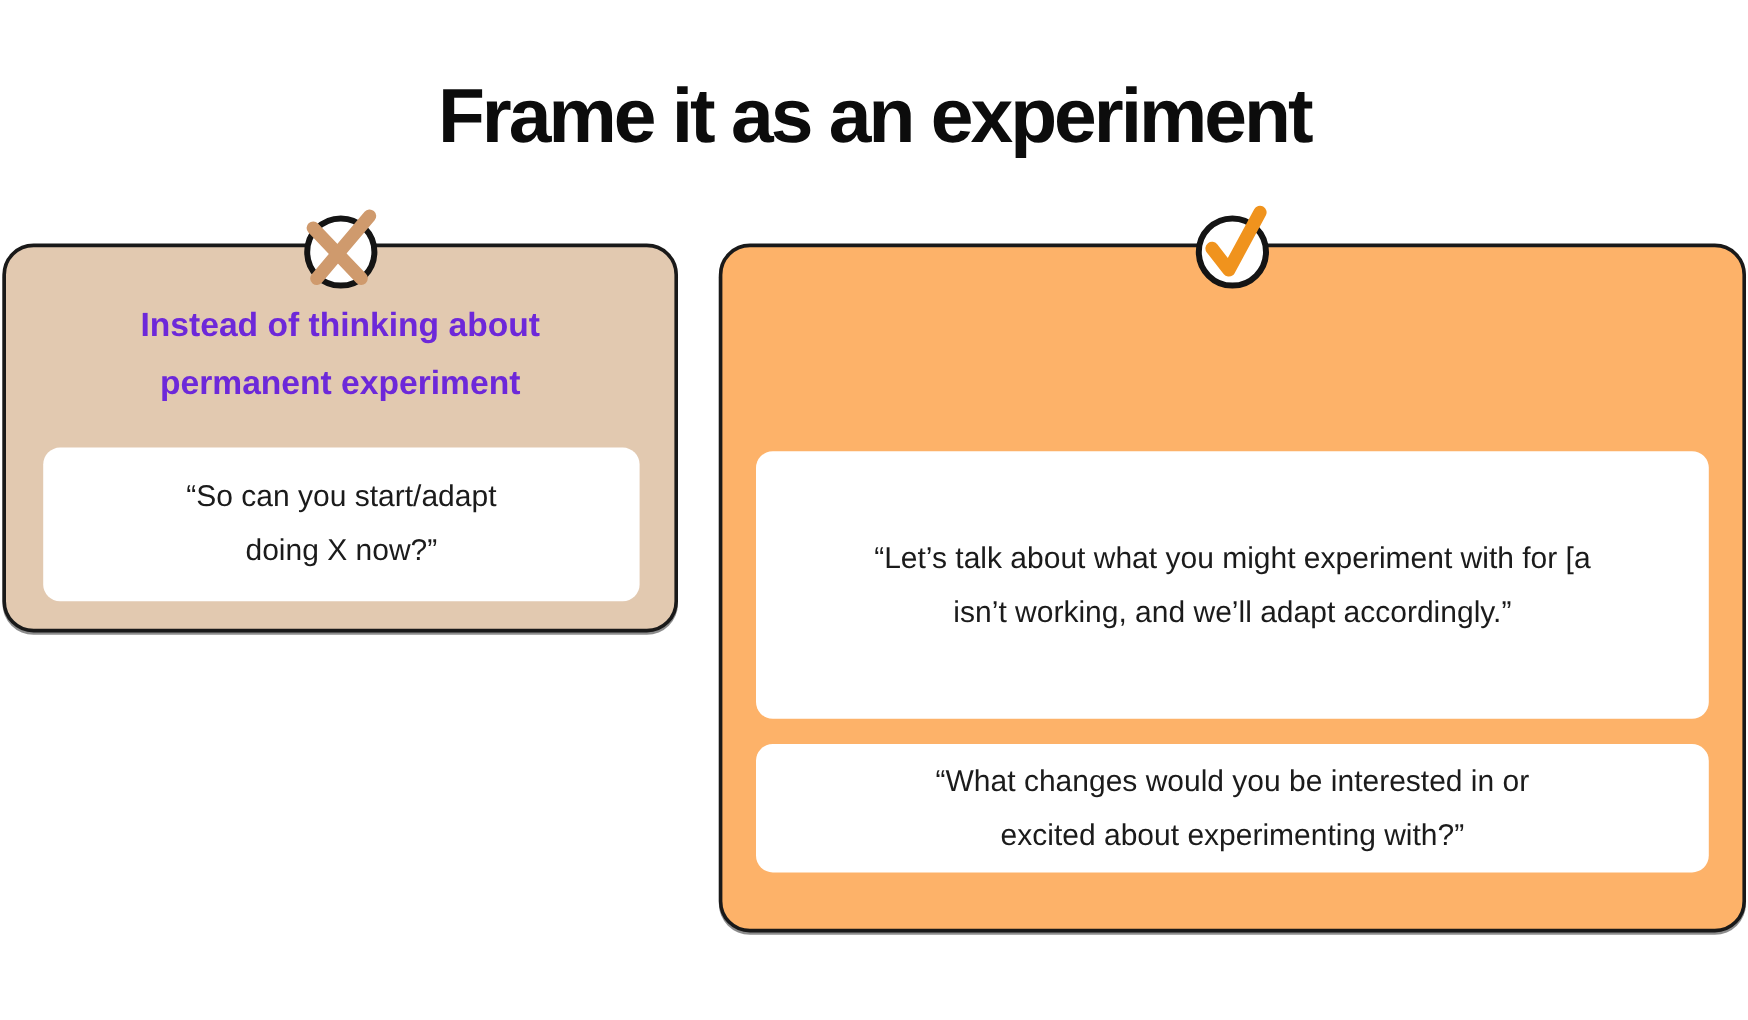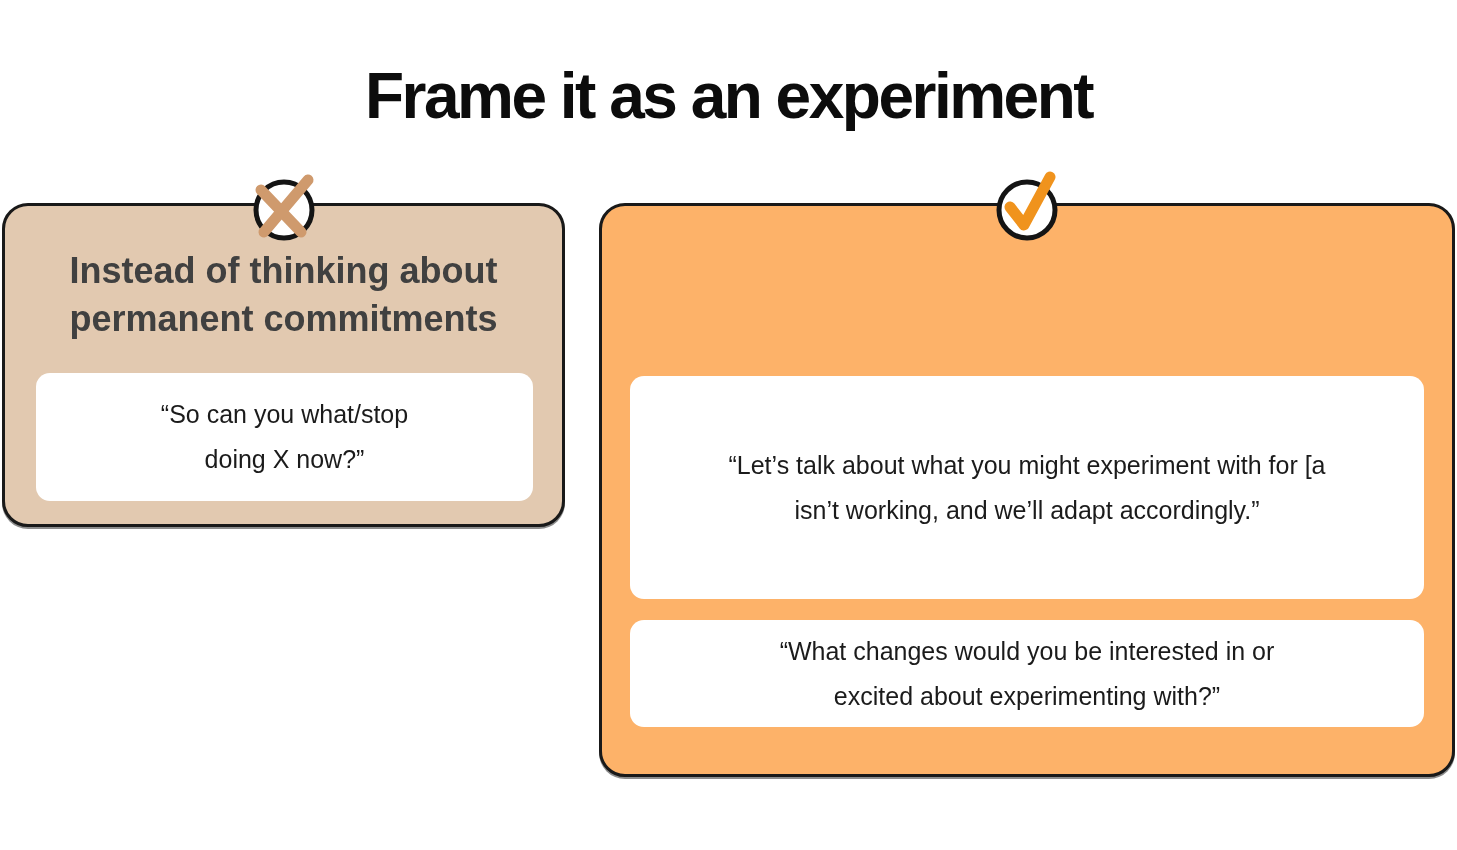--- a/index.html
+++ b/index.html
@@ -21,21 +21,21 @@
   .card-do{left:599px;width:856px;height:574px;background:#fdb269;}
   .badge{
     position:absolute;top:-38px;left:50%;transform:translateX(-50%);
     width:76px;height:76px;
   }
   .badge svg{display:block;width:76px;height:76px;}
   .badge-circle{fill:#ffffff;stroke:#141414;stroke-width:5;}
   .mark{fill:none;stroke-linecap:round;stroke-linejoin:round;stroke-width:11;}
   .card-heading{
     margin:41px 8px 0;text-align:center;
-    font-size:36px;line-height:48px;font-weight:700;color:#404040;
+    font-size:28px;line-height:48px;font-weight:700;color:#6d28d9;
   }
   .hl{display:block;}
   .quote-box{
     position:absolute;background:#ffffff;border-radius:14px;
     display:flex;flex-direction:column;justify-content:center;
     text-align:center;
   }
   .card-dont .quote-box{left:31px;right:29px;}
   .card-do .quote-box{left:28px;right:28px;}
   .qb-dont-1{top:167px;height:128px;}
@@ -53,24 +53,24 @@
   <section class="card card-dont">
     <div class="badge">
       <svg viewBox="0 0 76 76" aria-hidden="true">
         <circle class="badge-circle" cx="38" cy="42" r="28"></circle>
         <path class="mark" d="M15 22 L55 64" stroke="#cf9a6d"></path>
         <path class="mark" d="M62 12 L18 64" stroke="#cf9a6d"></path>
       </svg>
     </div>
     <h2 class="card-heading">
       <span class="hl">Instead of thinking about</span>
-      <span class="hl">permanent commitments</span>
+      <span class="hl">permanent experiment</span>
     </h2>
     <div class="quote-box qb-dont-1">
-      <p class="ql">“So can you what/stop</p>
+      <p class="ql">“So can you start/adapt</p>
       <p class="ql">doing X now?”</p>
     </div>
   </section>
 
   <section class="card card-do">
     <div class="badge">
       <svg viewBox="0 0 76 76" aria-hidden="true">
         <circle class="badge-circle" cx="38" cy="42" r="28"></circle>
         <path class="mark" d="M21 39 L35 57 L61 9" stroke="#f0931d"></path>
       </svg>

